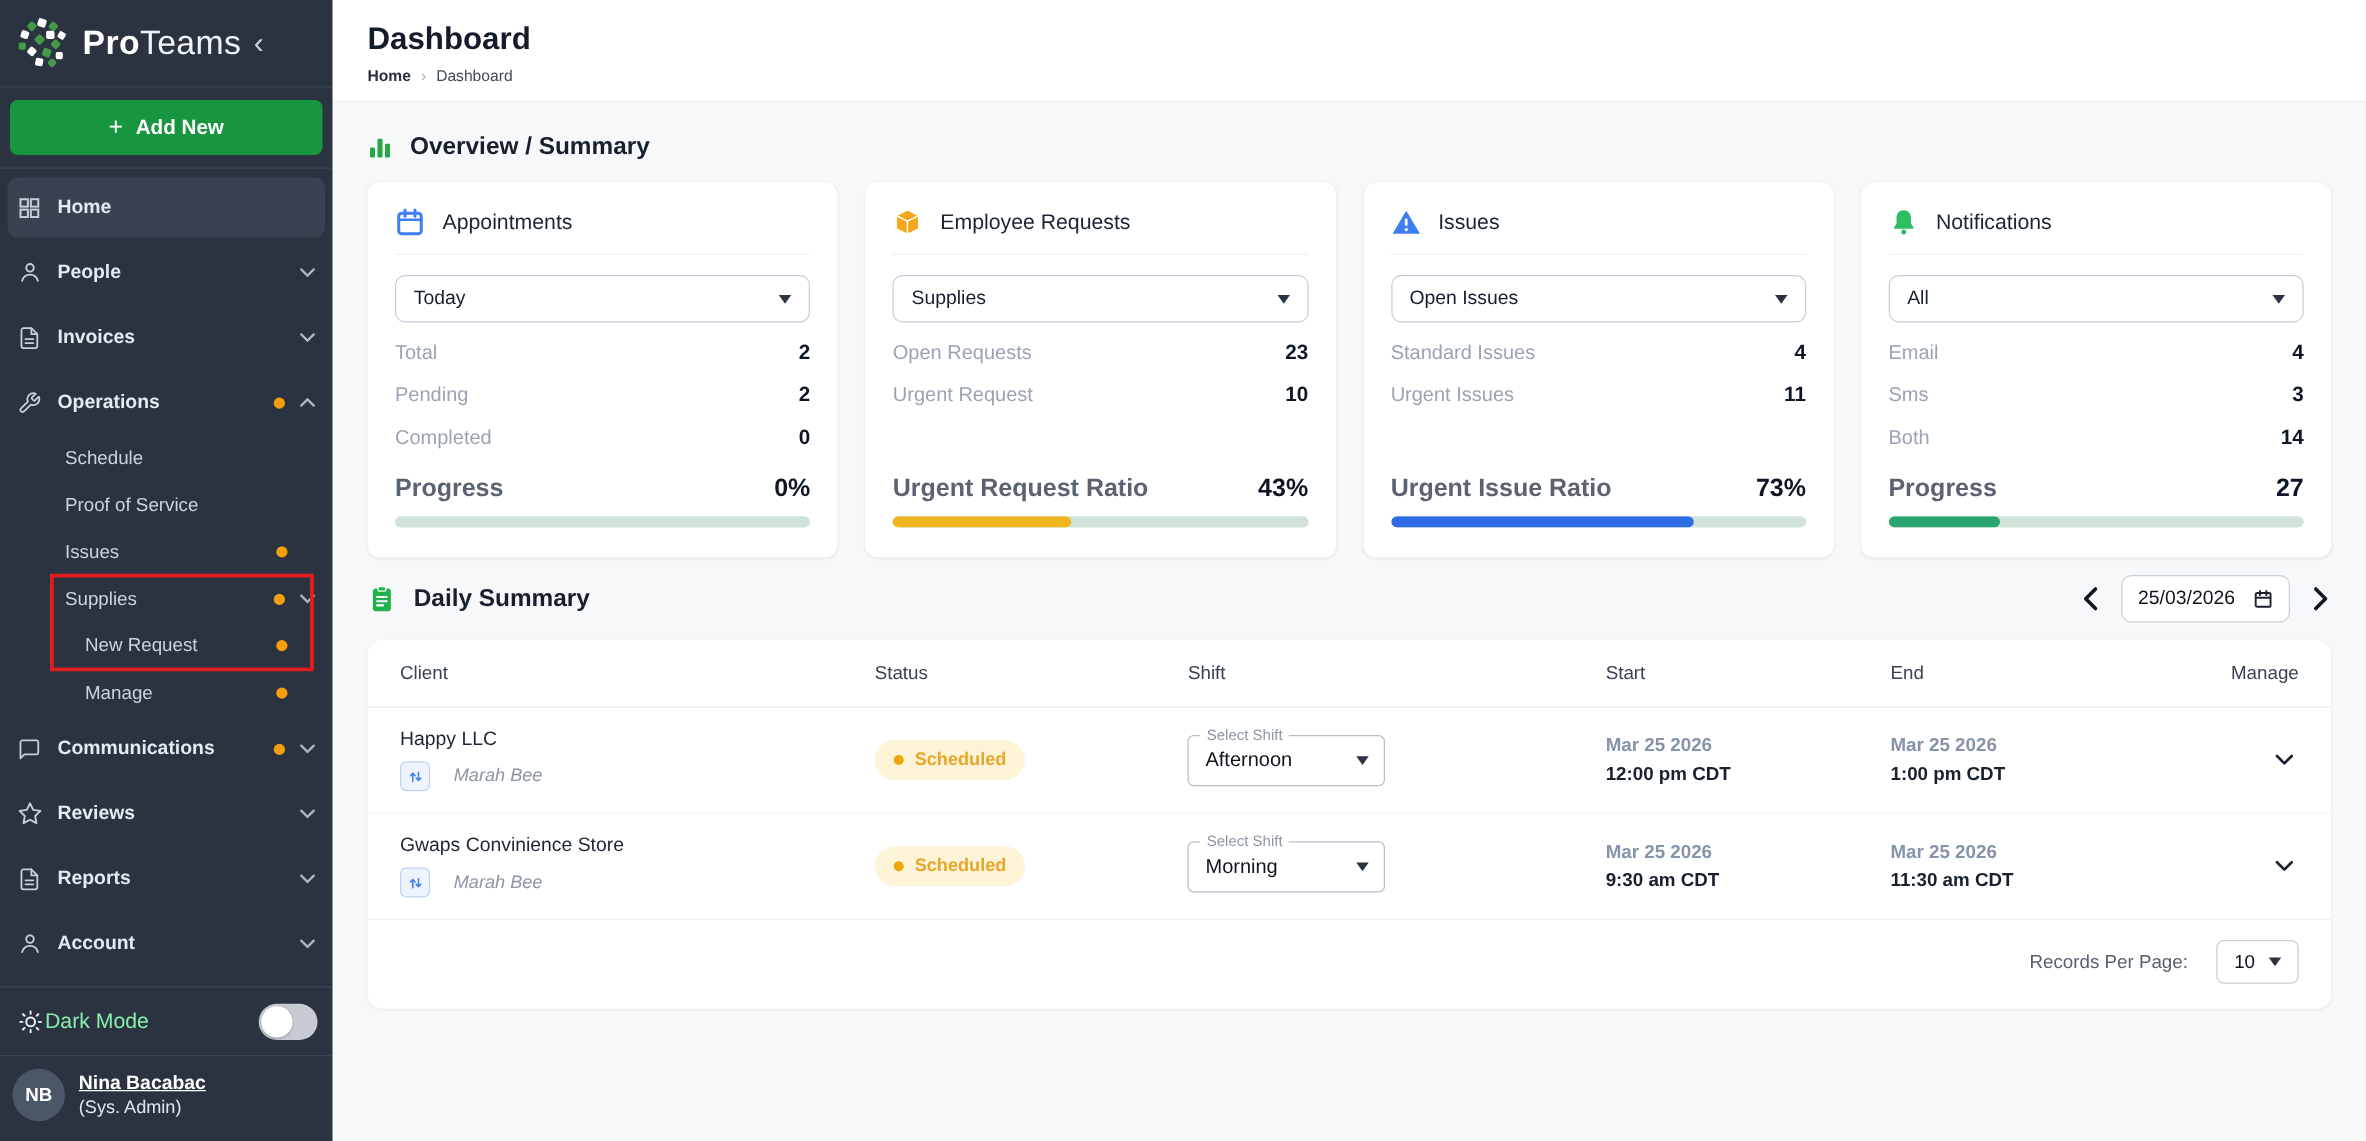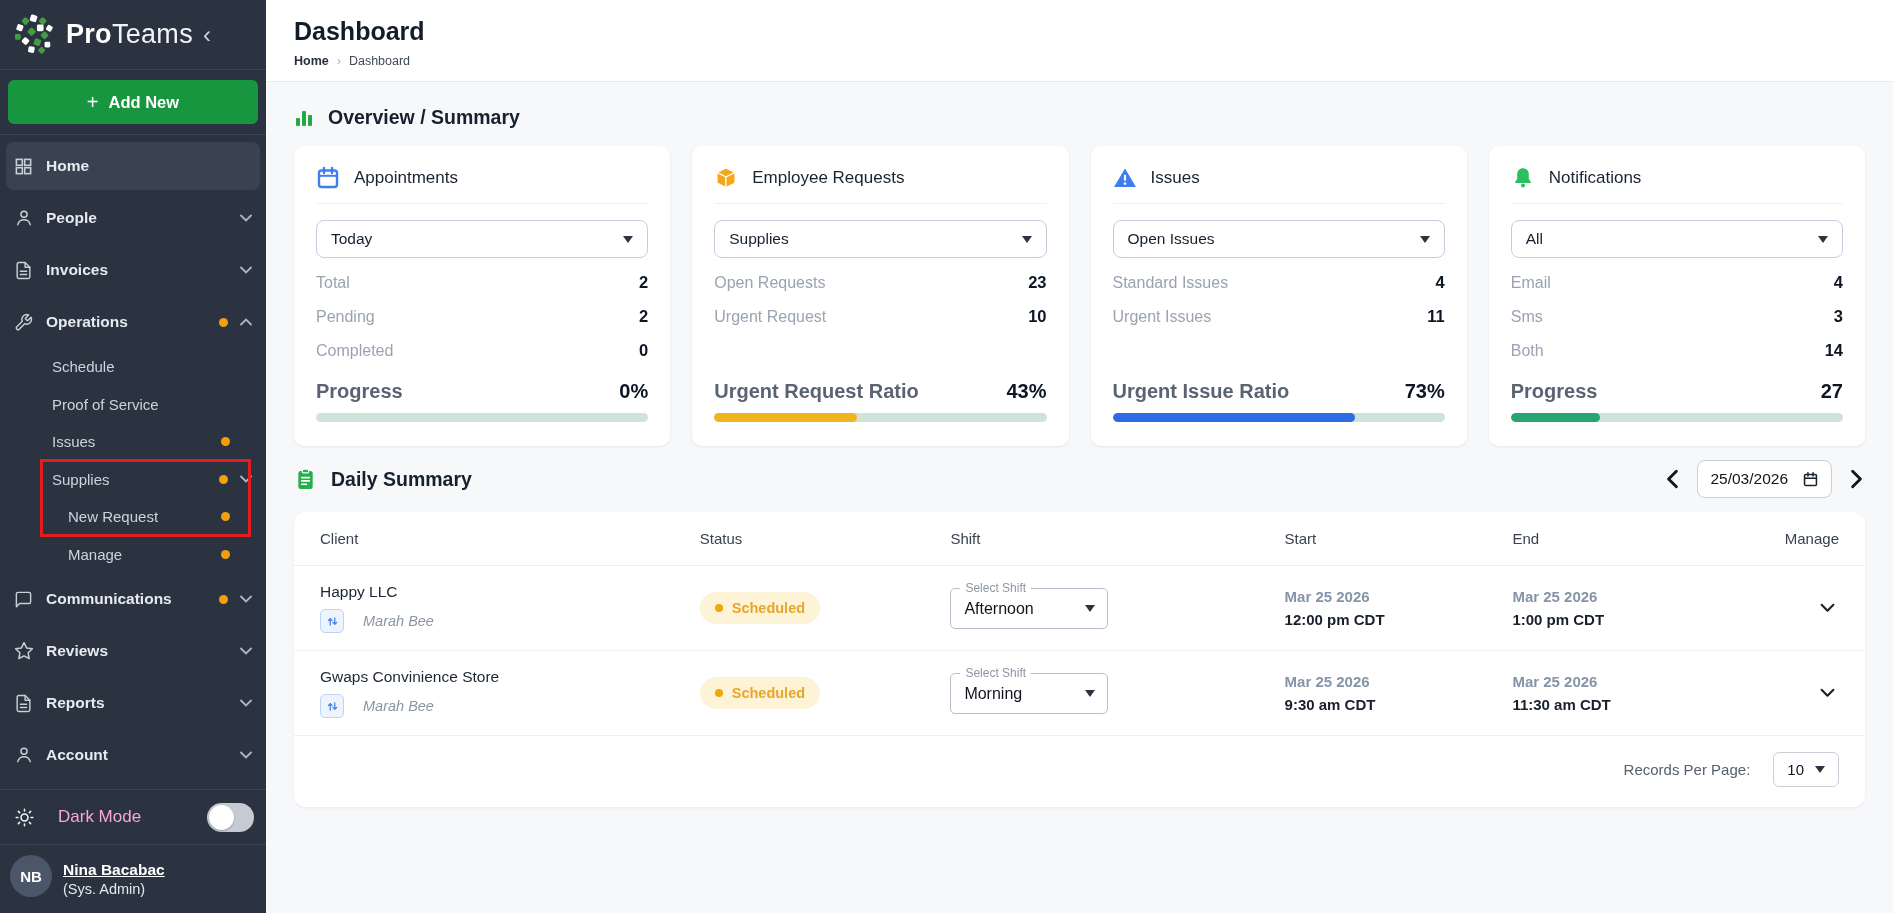--- a/index.html
+++ b/index.html
@@ -27,24 +27,24 @@
   .meta { margin-left:auto; display:flex; align-items:center; gap:12px; }
   .meta.pad { padding-right:22px; }
   .dot { width:9px; height:9px; border-radius:50%; background:#f59e0b; flex:none; }
   .chev { color:#aeb6c2; }
   .chev.up { transform:rotate(180deg); }
   .supplies-group { position:relative; }
   .red-frame { position:absolute; left:40px; right:15px; top:-2px; bottom:-1px; border:3px solid #e11d1d; pointer-events:none; z-index:3; }
 
   .side-bottom { margin-top:auto; }
   .sdivider { border-top:1px solid rgba(255,255,255,.09); }
-  .dark-row { height:54px; display:flex; align-items:center; gap:23px; padding:0 12px 0 14px; font-size:17px; color:#f9a8d4; }
+  .dark-row { height:54px; display:flex; align-items:center; gap:1px; padding:0 12px 0 14px; font-size:17px; color:#86efac; }
   .toggle { margin-left:auto; width:47px; height:29px; border-radius:15px; background:#c5cad3; position:relative; cursor:pointer; }
   .knob { position:absolute; left:2px; top:2px; width:25px; height:25px; border-radius:50%; background:#fff; box-shadow:0 1px 2px rgba(0,0,0,.25); }
-  .user-row { display:flex; align-items:flex-end; gap:11px; padding:10px 12px 16px 10px; }
+  .user-row { display:flex; align-items:center; gap:11px; padding:10px 12px 16px 10px; }
   .avatar { width:42px; height:42px; border-radius:50%; background:#4b5768; color:#fff; font-weight:700; font-size:15px; display:flex; align-items:center; justify-content:center; flex:none; }
   .uname { font-size:15.5px; font-weight:700; color:#fff; text-decoration:underline; cursor:pointer; }
   .urole { font-size:14.5px; color:#e2e7ee; margin-top:2px; }
 
   
   .main { position:absolute; left:266px; top:0; right:0; bottom:0; background:#f7f8fa; }
   .page-head { background:#fff; padding:17px 28px 13px; border-bottom:1px solid #e8ebef; }
   .page-title { font-size:25px; font-weight:700; color:#131c2b; }
   .crumbs { display:flex; align-items:center; gap:8px; margin-top:8px; font-size:12.5px; }
   .crumb-home { font-weight:700; color:#27303e; cursor:pointer; }

